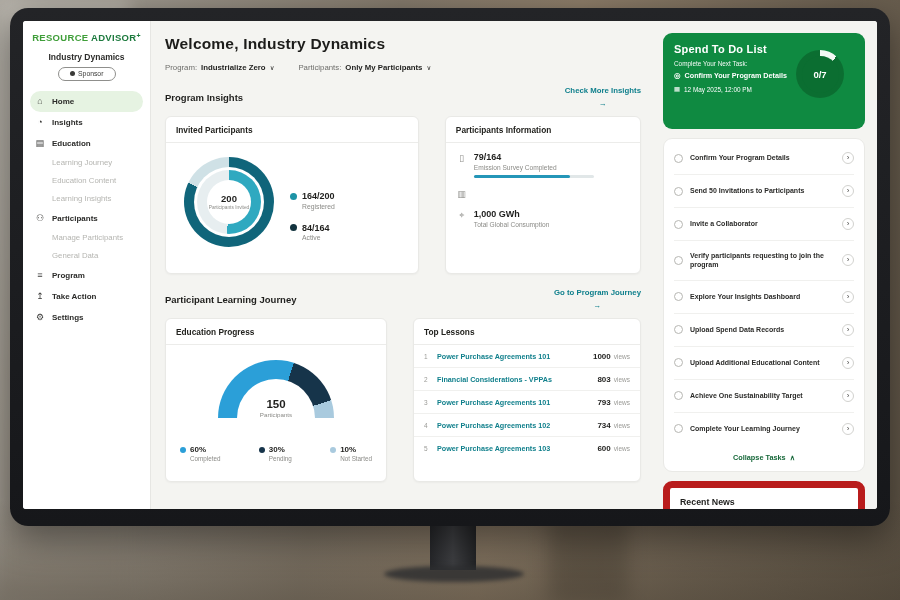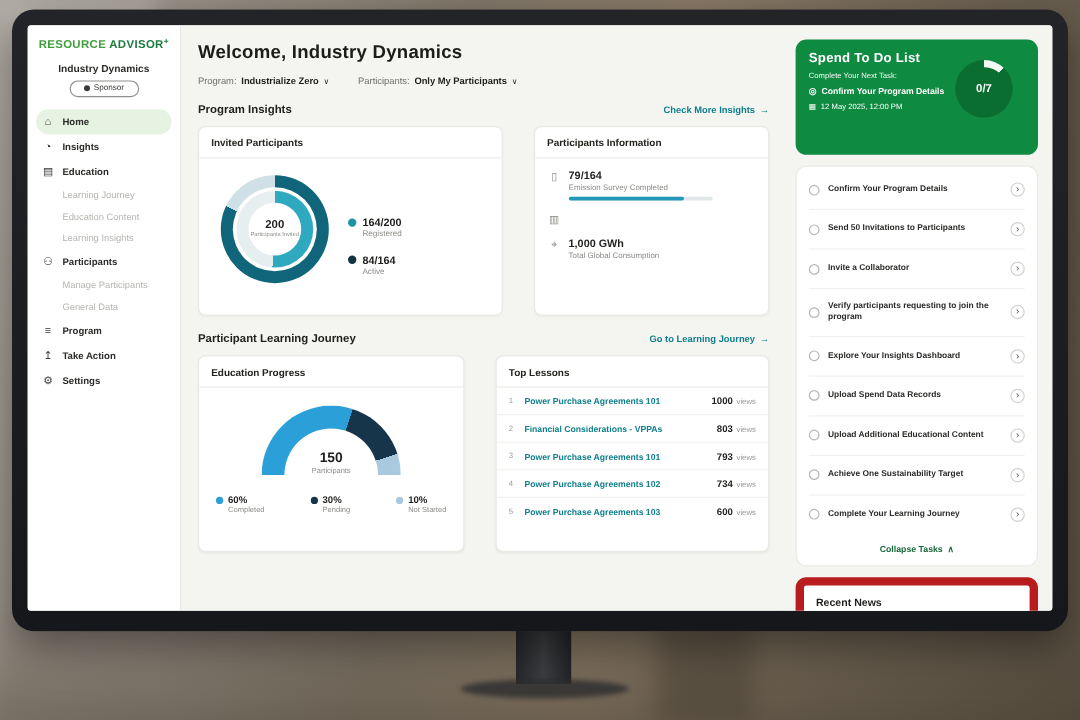--- a/index.html
+++ b/index.html
@@ -38,21 +38,21 @@
 
   
   .main { flex:1; min-width:0; padding:14px 12px 0 14px; background:#f4f4f1; }
   .welcome { font-size:15.5px; font-weight:bold; color:#1c1c1a; letter-spacing:.2px; }
   .filters { display:flex; gap:24px; margin-top:10px; align-items:center; }
   .filter { font-size:7.8px; color:#6d6d6a; display:flex; align-items:center; gap:4px; cursor:pointer; }
   .filter .fval { color:#1f1f1d; font-weight:bold; }
   .filter .chev { font-size:6.5px; color:#1f1f1d; }
   .sec-head { display:flex; justify-content:space-between; align-items:center; margin-top:14px; margin-bottom:8px; }
   .sec-title { font-size:9.5px; font-weight:bold; color:#1f1f1d; }
-  .sec-link { font-size:7.8px; font-weight:bold; color:#0e7f8c; display:flex; gap:4px; align-items:center; cursor:pointer; }
+  .sec-link { font-size:7.8px; font-weight:bold; color:#0e7f8c; display:flex; gap:4px; align-items:center; cursor:pointer;flex-direction:column; }
   .cards { display:flex; gap:26px; }
   .card { background:#fff; border:1px solid #e9e9e6; border-radius:6px; box-shadow:0 1px 2px rgba(0,0,0,.04); }
   .card-title { font-size:8.3px; font-weight:bold; color:#23231f; padding:8px 10px 7px; border-bottom:1px solid #ececea; }
 
   .card.invited { width:264px; height:158px; }
   .invited-body { display:flex; align-items:center; gap:16px; padding:14px 10px 0 18px; }
   .donut { position:relative; width:90px; height:90px; }
   .donut .oring { position:absolute; inset:0; border-radius:50%;
     background:conic-gradient(var(--oc) 0 var(--op), var(--ot) var(--op) 100%); }
   .donut .ogap { position:absolute; inset:10px; border-radius:50%; background:#fff; }
@@ -71,21 +71,21 @@
   .card.info { width:204px; height:158px; }
   .info-body { padding:9px 12px 0 11px; display:flex; flex-direction:column; gap:10px; }
   .stat { display:flex; gap:7px; }
   .stat-icon { width:10px; font-size:9px; color:#8f8f8b; text-align:center; padding-top:1px; }
   .stat-val { font-size:9px; font-weight:bold; color:#1f1f1d; }
   .stat-lab { font-size:6.6px; color:#8b8b87; margin-top:1.5px; }
   .stat-bar { width:120px; height:3.5px; border-radius:2px; margin-top:4px; background:#e1e7e8; position:relative; }
   .stat-bar .fill { position:absolute; left:0; top:0; height:100%; border-radius:2px; }
 
   .card.edu { width:222px; height:164px; }
-  .gauge-wrap { position:relative; width:116px; height:58px; margin:15px auto 4px; overflow:hidden; }
+  .gauge-wrap { position:relative; width:116px; height:58px; margin:15px auto 15px; overflow:hidden; }
   .gauge-arc { position:absolute; left:0; top:0; width:116px; height:116px; border-radius:50%;
     background:conic-gradient(from 270deg, var(--c1) 0 var(--p1), var(--c2) var(--p1) var(--p2), var(--c3) var(--p2) var(--p3), transparent var(--p3) 100%); }
   .gauge-hole { position:absolute; left:19px; top:19px; width:78px; height:78px; border-radius:50%; background:#fff; }
   .gauge-text { position:absolute; left:0; right:0; bottom:0; text-align:center; }
   .gauge-text .gv { font-size:11.5px; font-weight:bold; color:#1f1f1d; line-height:1.1; }
   .gauge-text .gl { font-size:6.2px; color:#8b8b87; }
   .edu-legend { display:flex; justify-content:space-between; padding:12px 14px 0; }
   .eleg .top { display:flex; gap:4px; align-items:center; }
   .eleg .dot { width:6px; height:6px; border-radius:50%; }
   .eleg .v { font-size:8px; font-weight:bold; color:#1f1f1d; }
@@ -275,21 +275,21 @@
                   <div class="stat-lab">Total Global Consumption</div>
                 </div>
               </div>
             </div>
           </section>
         </div>
 
         <div class="sec-head">
           <div class="sec-title">Participant Learning Journey</div>
           <div class="sec-link">
-            <span>Go to Learning Journey</span>
+            <span>Go to Program Journey</span>
             <span>→</span>
           </div>
         </div>
 
         <div class="cards">
 
           <section class="card edu">
             <div class="card-title">Education Progress</div>
             <div class="gauge-wrap" style="--c1: #2b9fd8; --c2: #16344a; --c3: #a9cade; --p1: 30%; --p2: 45%; --p3: 50%;">
               <div class="gauge-arc"></div>

